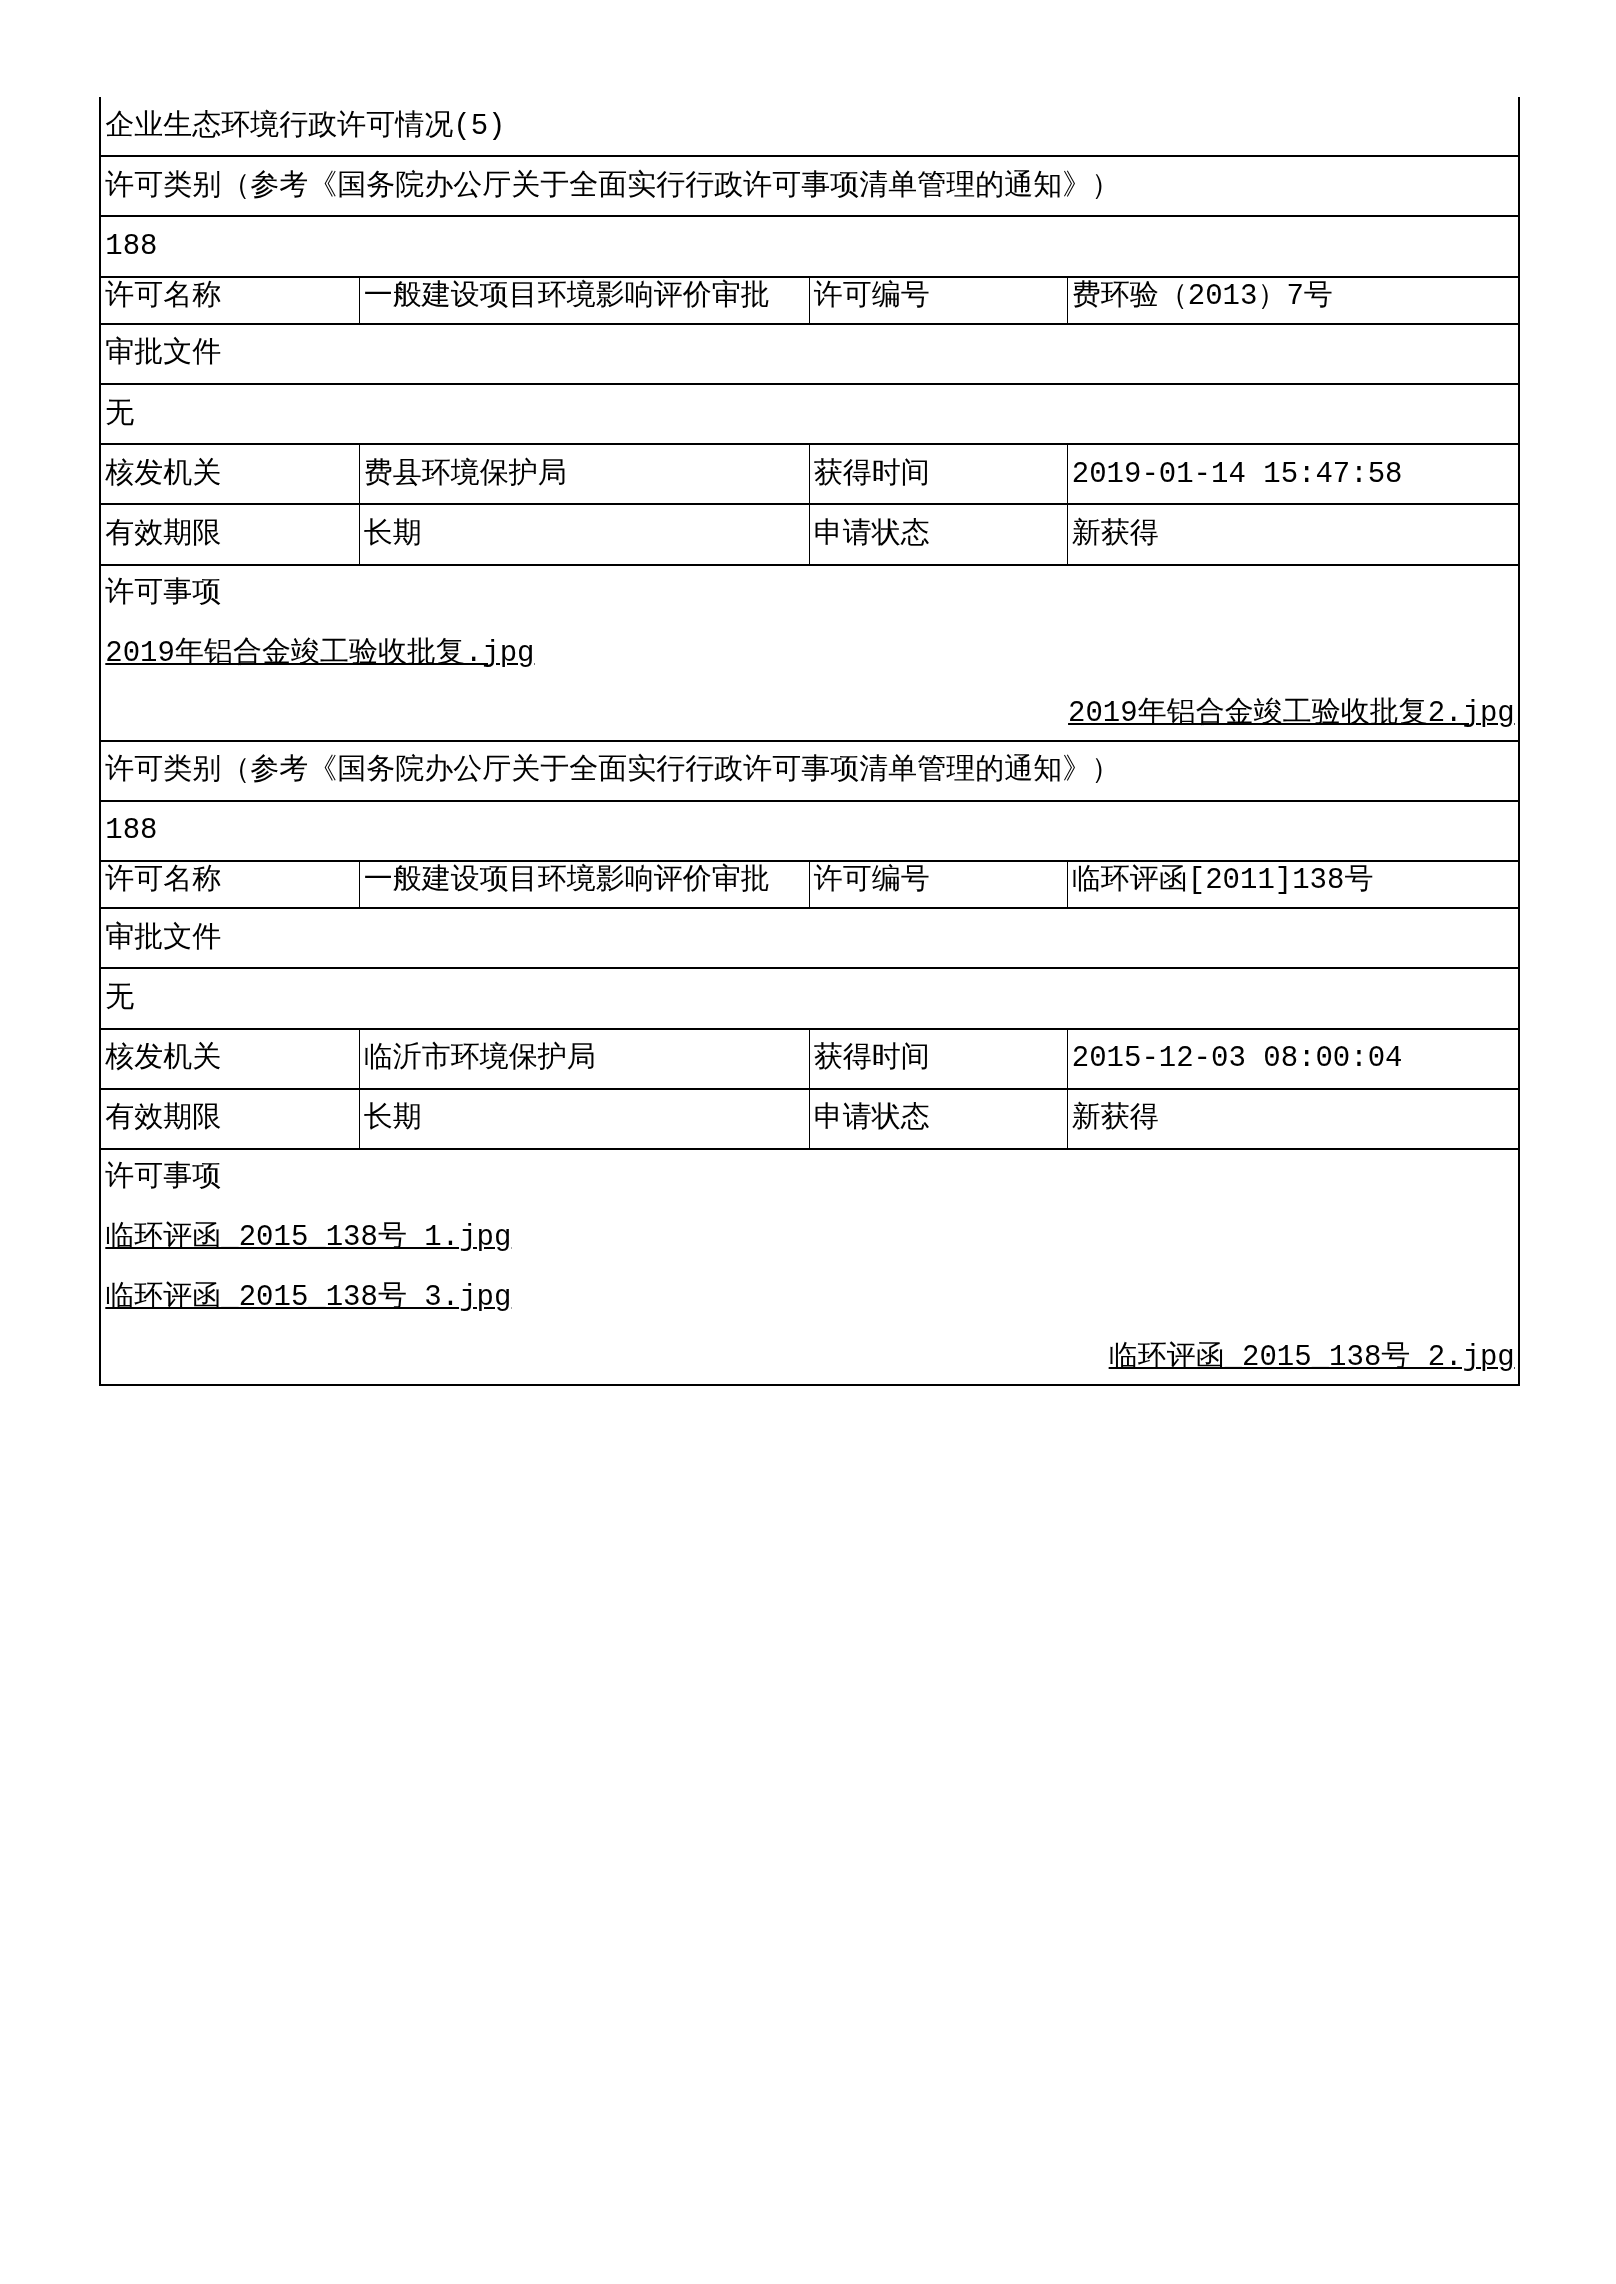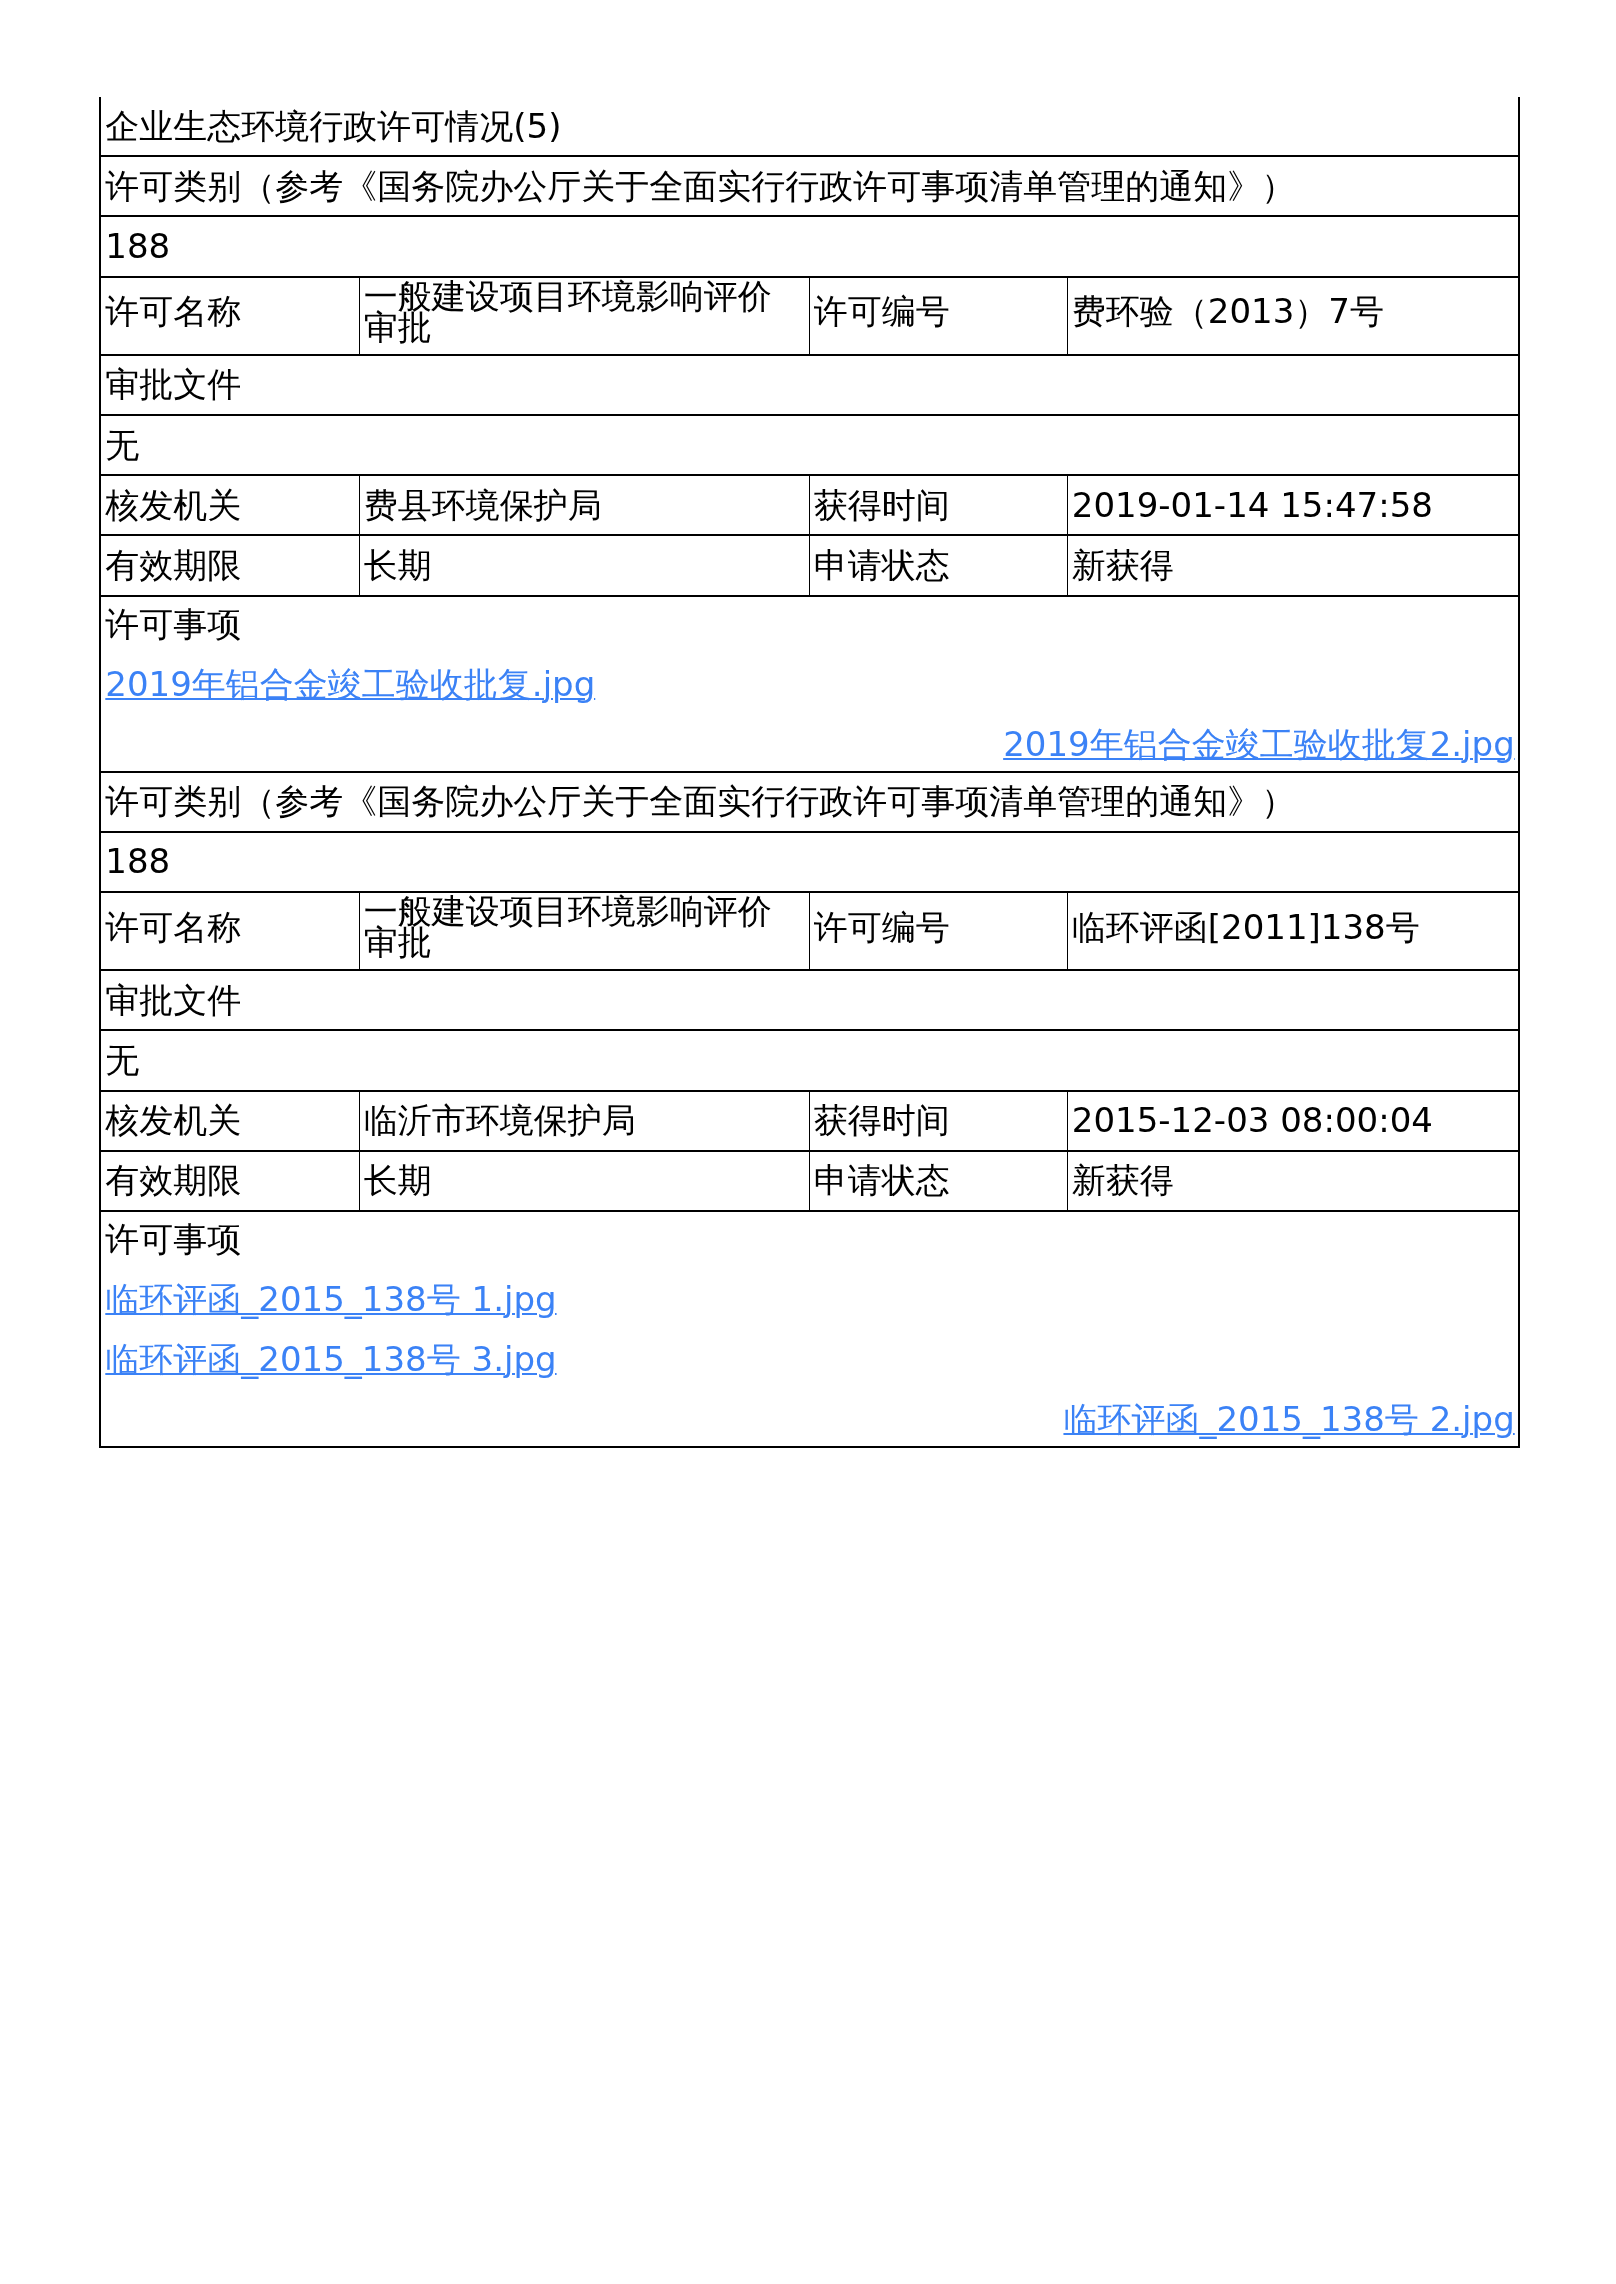--- a/index.html
+++ b/index.html
@@ -26,30 +26,31 @@
       table-layout: fixed;
       border-left: 2.2px solid #000;
       border-right: 2.2px solid #000;
       border-bottom: 2.2px solid #000;
     }
     table.permits col.c1 { width: 259px; }
     table.permits col.c2 { width: 450px; }
     table.permits col.c3 { width: 258px; }
     table.permits col.c4 { width: 452px; }
     table.permits td {
-      font-size: 34px;
+      font-size: 29px;
       line-height: 31px;
       padding: 13.6px 3.3px 13.6px 4.3px;
       vertical-align: middle;
       border-top: 2.2px solid #000;
       border-left: 1.1px solid #000;
       border-right: 1.1px solid #000;
       white-space: normal;
       word-break: break-all;
       overflow: hidden;
+      font-family: Liberation Mono, monospace;
     }
     table.permits tr.first-row td {
       border-top: none;
     }
     table.permits tr.two-line td {
       padding-top: 3.3px;
       padding-bottom: 11px;
     }
     td.full {
       border-left: none;
@@ -62,21 +63,21 @@
     .items-label {
       display: block;
       height: 31px;
       line-height: 31px;
     }
     .items-list {
       margin-top: 29px;
     }
     .file-link {
       display: block;
-      color: #3b82f6;
+      color: #000000;
       text-decoration: underline;
       text-decoration-thickness: 1.6px;
       text-underline-offset: 2.2px;
       line-height: 31px;
       margin-bottom: 29px;
       cursor: pointer;
     }
     .file-link:last-child {
       margin-bottom: 0;
       text-align: right;

